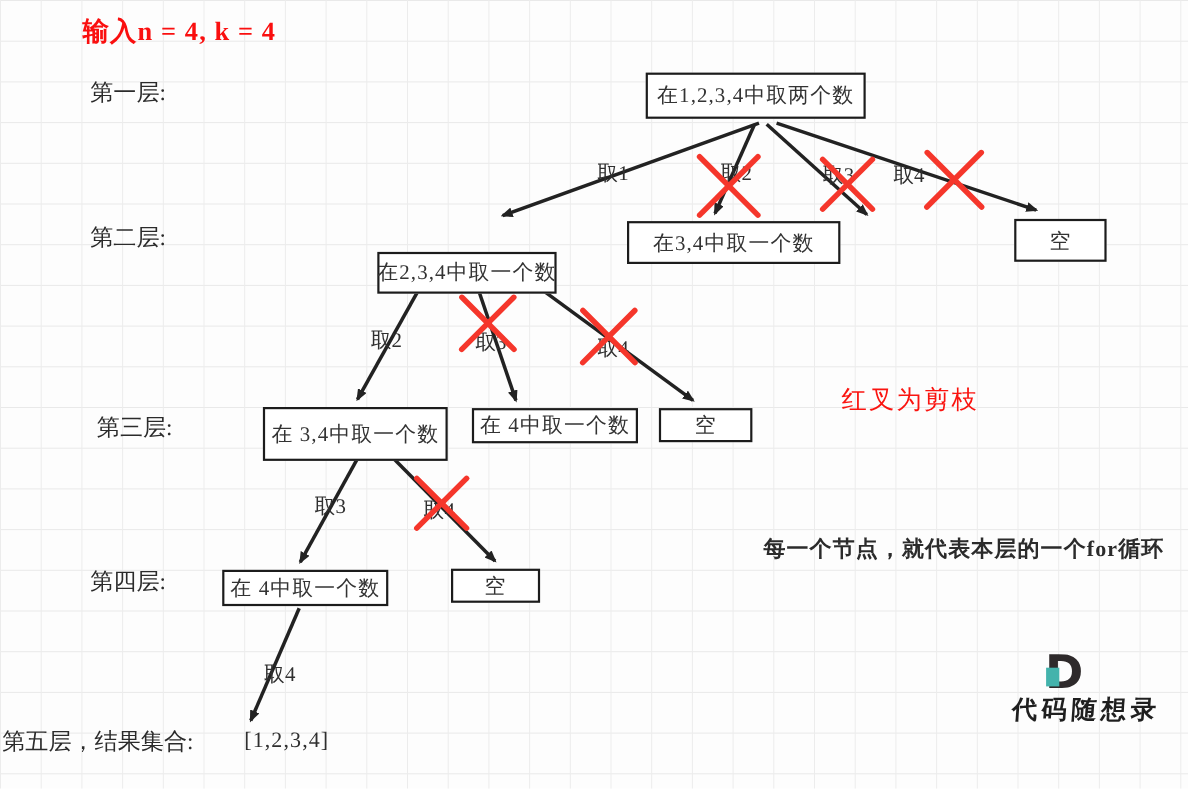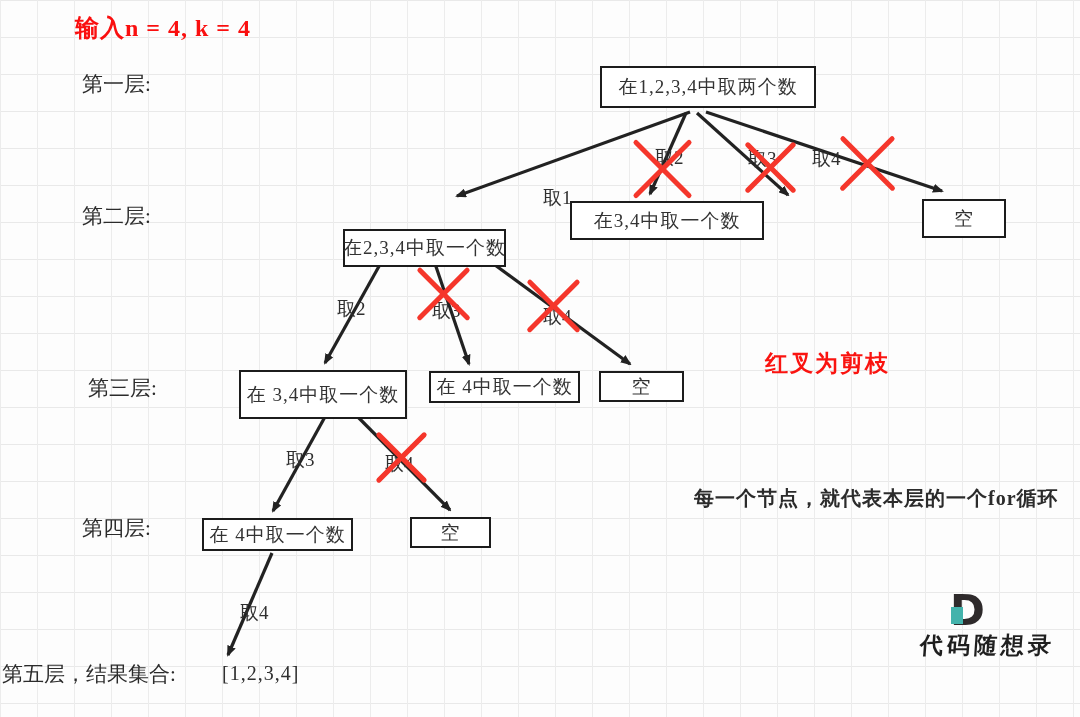--- a/index.html
+++ b/index.html
@@ -34,21 +34,21 @@
   }
   .edge-label{font-size:19px;color:#2f2f2f;white-space:nowrap;}
   .xmark{position:absolute;pointer-events:none;}
   .xmark::before,.xmark::after{
     content:"";position:absolute;left:50%;top:-19%;
     height:138%;width:5px;margin-left:-2.5px;
     background:#f5362b;border-radius:3px;
   }
   .xmark::before{transform:rotate(45deg);}
   .xmark::after{transform:rotate(-45deg);}
-  .prune-note{font-size:23px;font-weight:bold;color:#fa1410;letter-spacing:2px;}
+  .prune-note{font-size:23px;font-weight:normal;color:#fa1410;letter-spacing:2px;}
   .forloop-note{font-size:20px;font-weight:bold;color:#2b2b2b;letter-spacing:1px;}
   .result{font-size:20px;color:#2f2f2f;letter-spacing:1px;}
   svg.edges{position:absolute;left:0;top:0;width:1080px;height:717px;}
   .logo{position:absolute;}
   .logo-d{
     position:absolute;left:0;top:0;
     font-family:"DejaVu Sans","Liberation Sans",sans-serif;
     font-size:42px;font-weight:900;color:#2e2a2b;line-height:1;
   }
   .logo-teal{
@@ -89,31 +89,31 @@
   </svg>
 
   <div class="abs title" style="left:75px;top:12px;">输入n = 4, k = 4</div>
 
   <div class="abs layer-label" style="left:82px;top:70px;">第一层:</div>
   <div class="abs layer-label" style="left:82px;top:202px;">第二层:</div>
   <div class="abs layer-label" style="left:88px;top:374px;">第三层:</div>
   <div class="abs layer-label" style="left:82px;top:514px;">第四层:</div>
   <div class="abs layer-label" style="left:2px;top:660px;">第五层，结果集合:</div>
 
-  <div class="node" style="left:600px;top:66px;width:216px;height:42px;">在1,2,3,4中取两个数</div>
+  <div class="node" style="left:587px;top:66px;width:200px;height:42px;">在1,2,3,4中取两个数</div>
   <div class="node" style="left:343px;top:209px;width:163px;height:38px;margin-top:20px;">在2,3,4中取一个数</div>
   <div class="node" style="left:570px;top:201px;width:194px;height:39px;">在3,4中取一个数</div>
   <div class="node" style="left:922px;top:199px;width:84px;height:39px;">空</div>
   <div class="node" style="left:239px;top:370px;width:168px;height:49px;">在 3,4中取一个数</div>
   <div class="node" style="left:429px;top:371px;width:151px;height:32px;">在 4中取一个数</div>
   <div class="node" style="left:599px;top:371px;width:85px;height:31px;">空</div>
   <div class="node" style="left:202px;top:518px;width:151px;height:33px;">在 4中取一个数</div>
   <div class="node" style="left:410px;top:517px;width:81px;height:31px;">空</div>
 
-  <div class="abs edge-label" style="left:543px;top:145px;margin-top:40px;">取1</div>
+  <div class="abs edge-label" style="left:543px;top:145px;">取1</div>
   <div class="abs edge-label" style="left:655px;top:145px;">取2</div>
   <div class="abs edge-label" style="left:748px;top:146px;">取3</div>
   <div class="abs edge-label" style="left:812px;top:146px;">取4</div>
   <div class="abs edge-label" style="left:337px;top:296px;">取2</div>
   <div class="abs edge-label" style="left:432px;top:298px;">取3</div>
   <div class="abs edge-label" style="left:543px;top:304px;">取4</div>
   <div class="abs edge-label" style="left:286px;top:447px;">取3</div>
   <div class="abs edge-label" style="left:385px;top:451px;">取4</div>
   <div class="abs edge-label" style="left:240px;top:600px;">取4</div>
 

